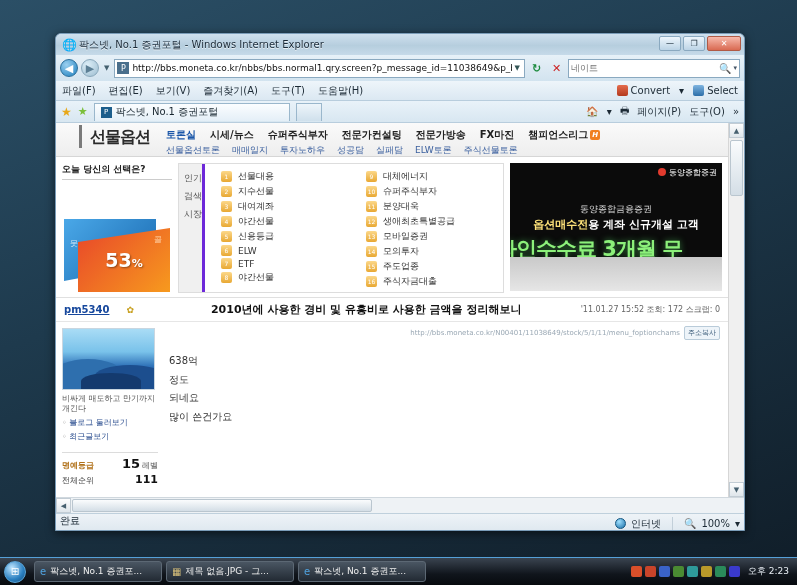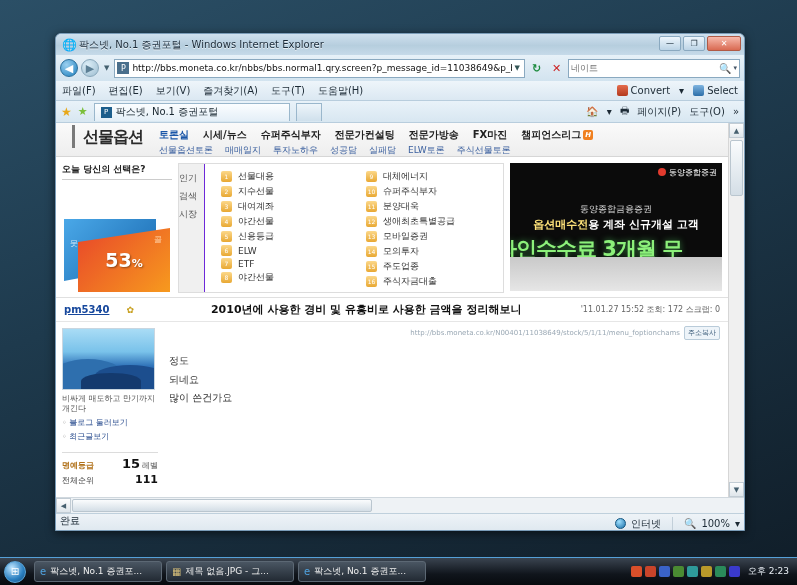--- a/index.html
+++ b/index.html
@@ -133,21 +133,21 @@
     height: 374px;
     background: #fff;
     display: flex;
     overflow: hidden;
   }
   .pagebody { flex: 1; overflow: hidden; position: relative; }
 
   .sitehdr {
     height: 34px; background: linear-gradient(#fafafa,#eeeeee);
     border-bottom: 1px solid #d6d6d6;
-    display: flex; align-items: flex-start; padding: 2px 0 0 16px;
+    display: flex; align-items: flex-start; padding: 2px 0 0 23px;
   }
   .brand {
     font-size: 16px; font-weight: bold; color: #2a2a2a; letter-spacing: -1px;
     padding: 2px 0 0 8px; border-left: 3px solid #7a7a7a; margin-right: 16px;
     white-space: nowrap;
   }
   .navcols { display: flex; flex-direction: column; gap: 2px; padding-top: 3px; }
   .navrow1 { display: flex; gap: 14px; }
   .navrow1 a { font-size: 10px; color: #222; font-weight: bold; text-decoration: none; white-space: nowrap; }
   .navrow1 a.act { color: #1a56a8; }
@@ -177,22 +177,22 @@
   }
   .pctnum { color: #fff; font-size: 19px; font-weight: bold; text-shadow: 1px 1px 2px rgba(0,0,0,.4); }
   .pctnum small { font-size: 11px; }
   .polllbl { position: absolute; font-size: 8px; color: #cfe6f6; }
 
   .listbox {
     flex: 1; border: 1px solid #ddd; background: #fff;
     display: flex; overflow: hidden;
   }
   .listside {
-    width: 26px; background: #f0f0f0; border-right: 1px solid #6d28d9;
-    display: flex; flex-direction: column; align-items: flex-start; justify-content: flex-start;
+    width: 26px; background: #f0f0f0; border-right: 3px solid #6d28d9;
+    display: flex; flex-direction: column; align-items: flex-end; justify-content: flex-start;
     padding-top: 8px; gap: 5px;
   }
   .listside span { font-size: 9px; color: #555; }
   .listcols { flex: 1; display: flex; padding: 6px 4px; }
   .lcol { flex: 1; display: flex; flex-direction: column; gap: 2px; padding-left: 12px; }
   .litem { display: flex; align-items: center; gap: 6px; }
   .rank {
     width: 11px; height: 11px; background: linear-gradient(#fcd88a,#e8a833);
     border-radius: 2px; font-size: 6px; color: #fff; text-align: center; line-height: 11px;
     flex: 0 0 auto;
@@ -540,20 +540,21 @@
               </div>
             </div>
           </div>
 
           <div class="postcontent">
             <div class="urlrow">
               <span class="innerurl">http://bbs.moneta.co.kr/N00401/11038649/stock/5/1/11/menu_foptionchams</span>
               <span class="copybtn">주소복사</span>
             </div>
             <div class="bodytext">
+              <p>638억</p>
               <p>정도</p>
               <p>되네요</p>
               <p>많이 쓴건가요</p>
             </div>
           </div>
         </div>
       </div>
 
       <div class="vscroll">
         <div class="sbtn">▲</div>

